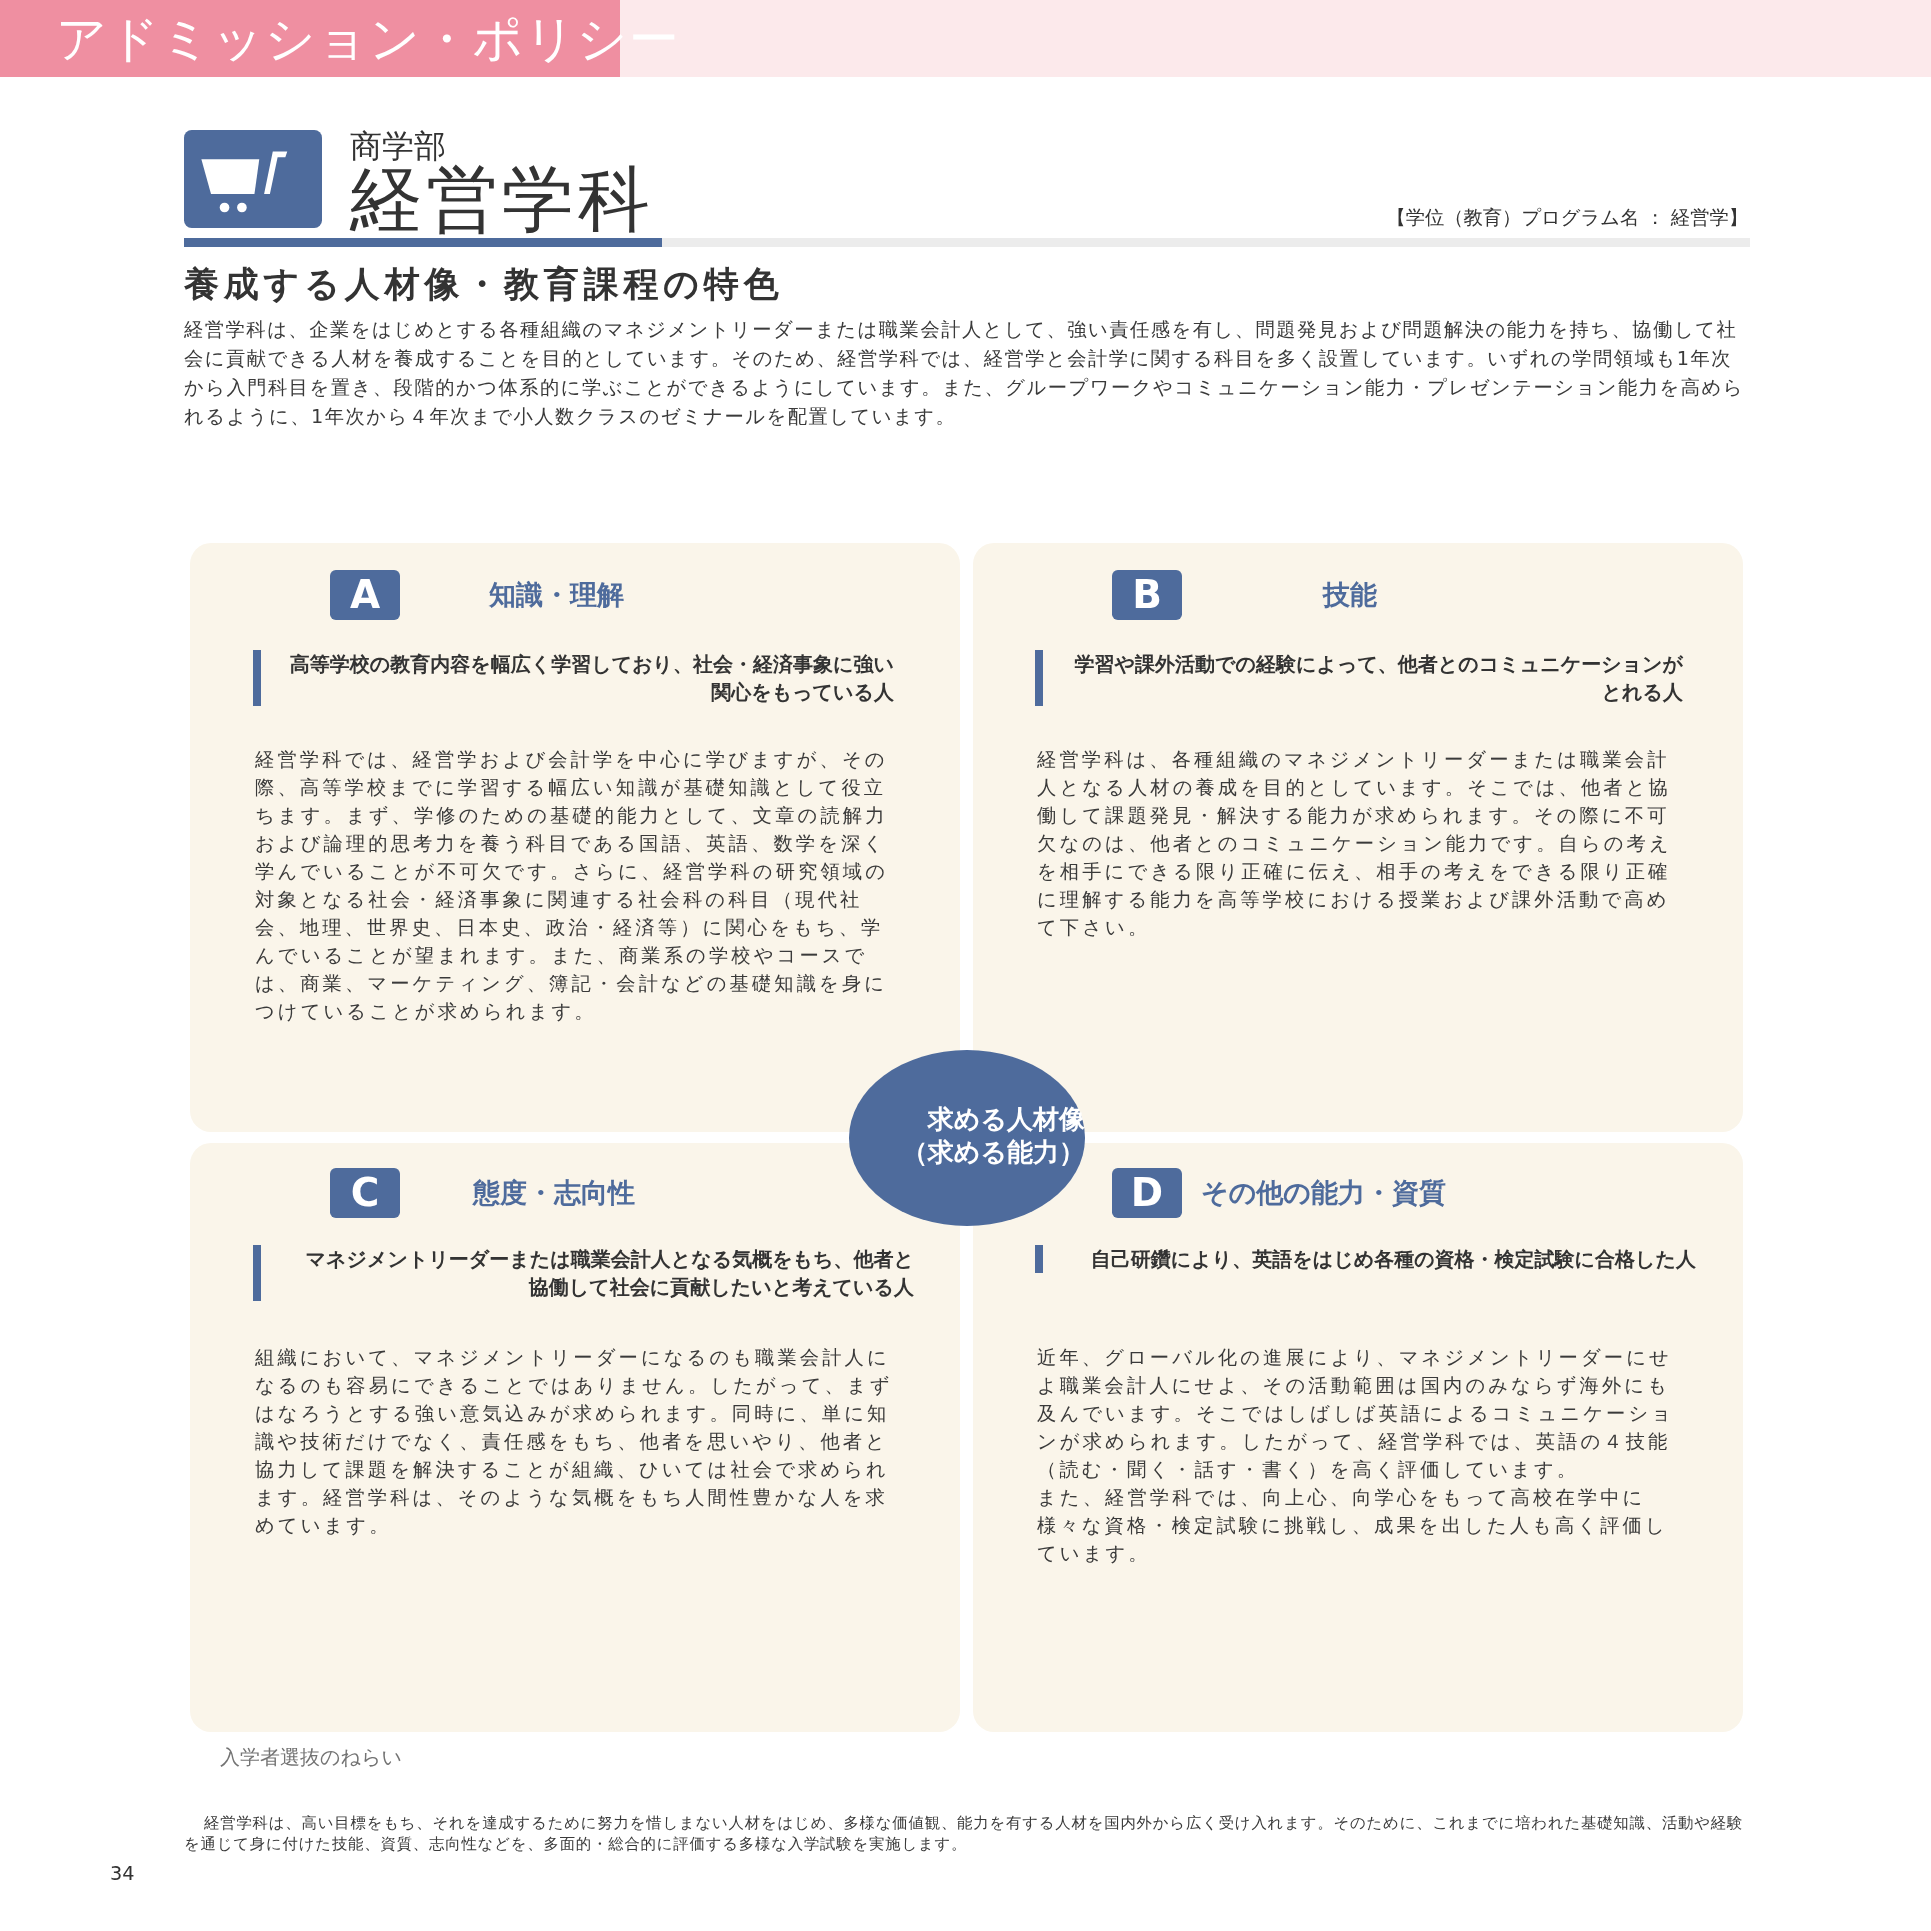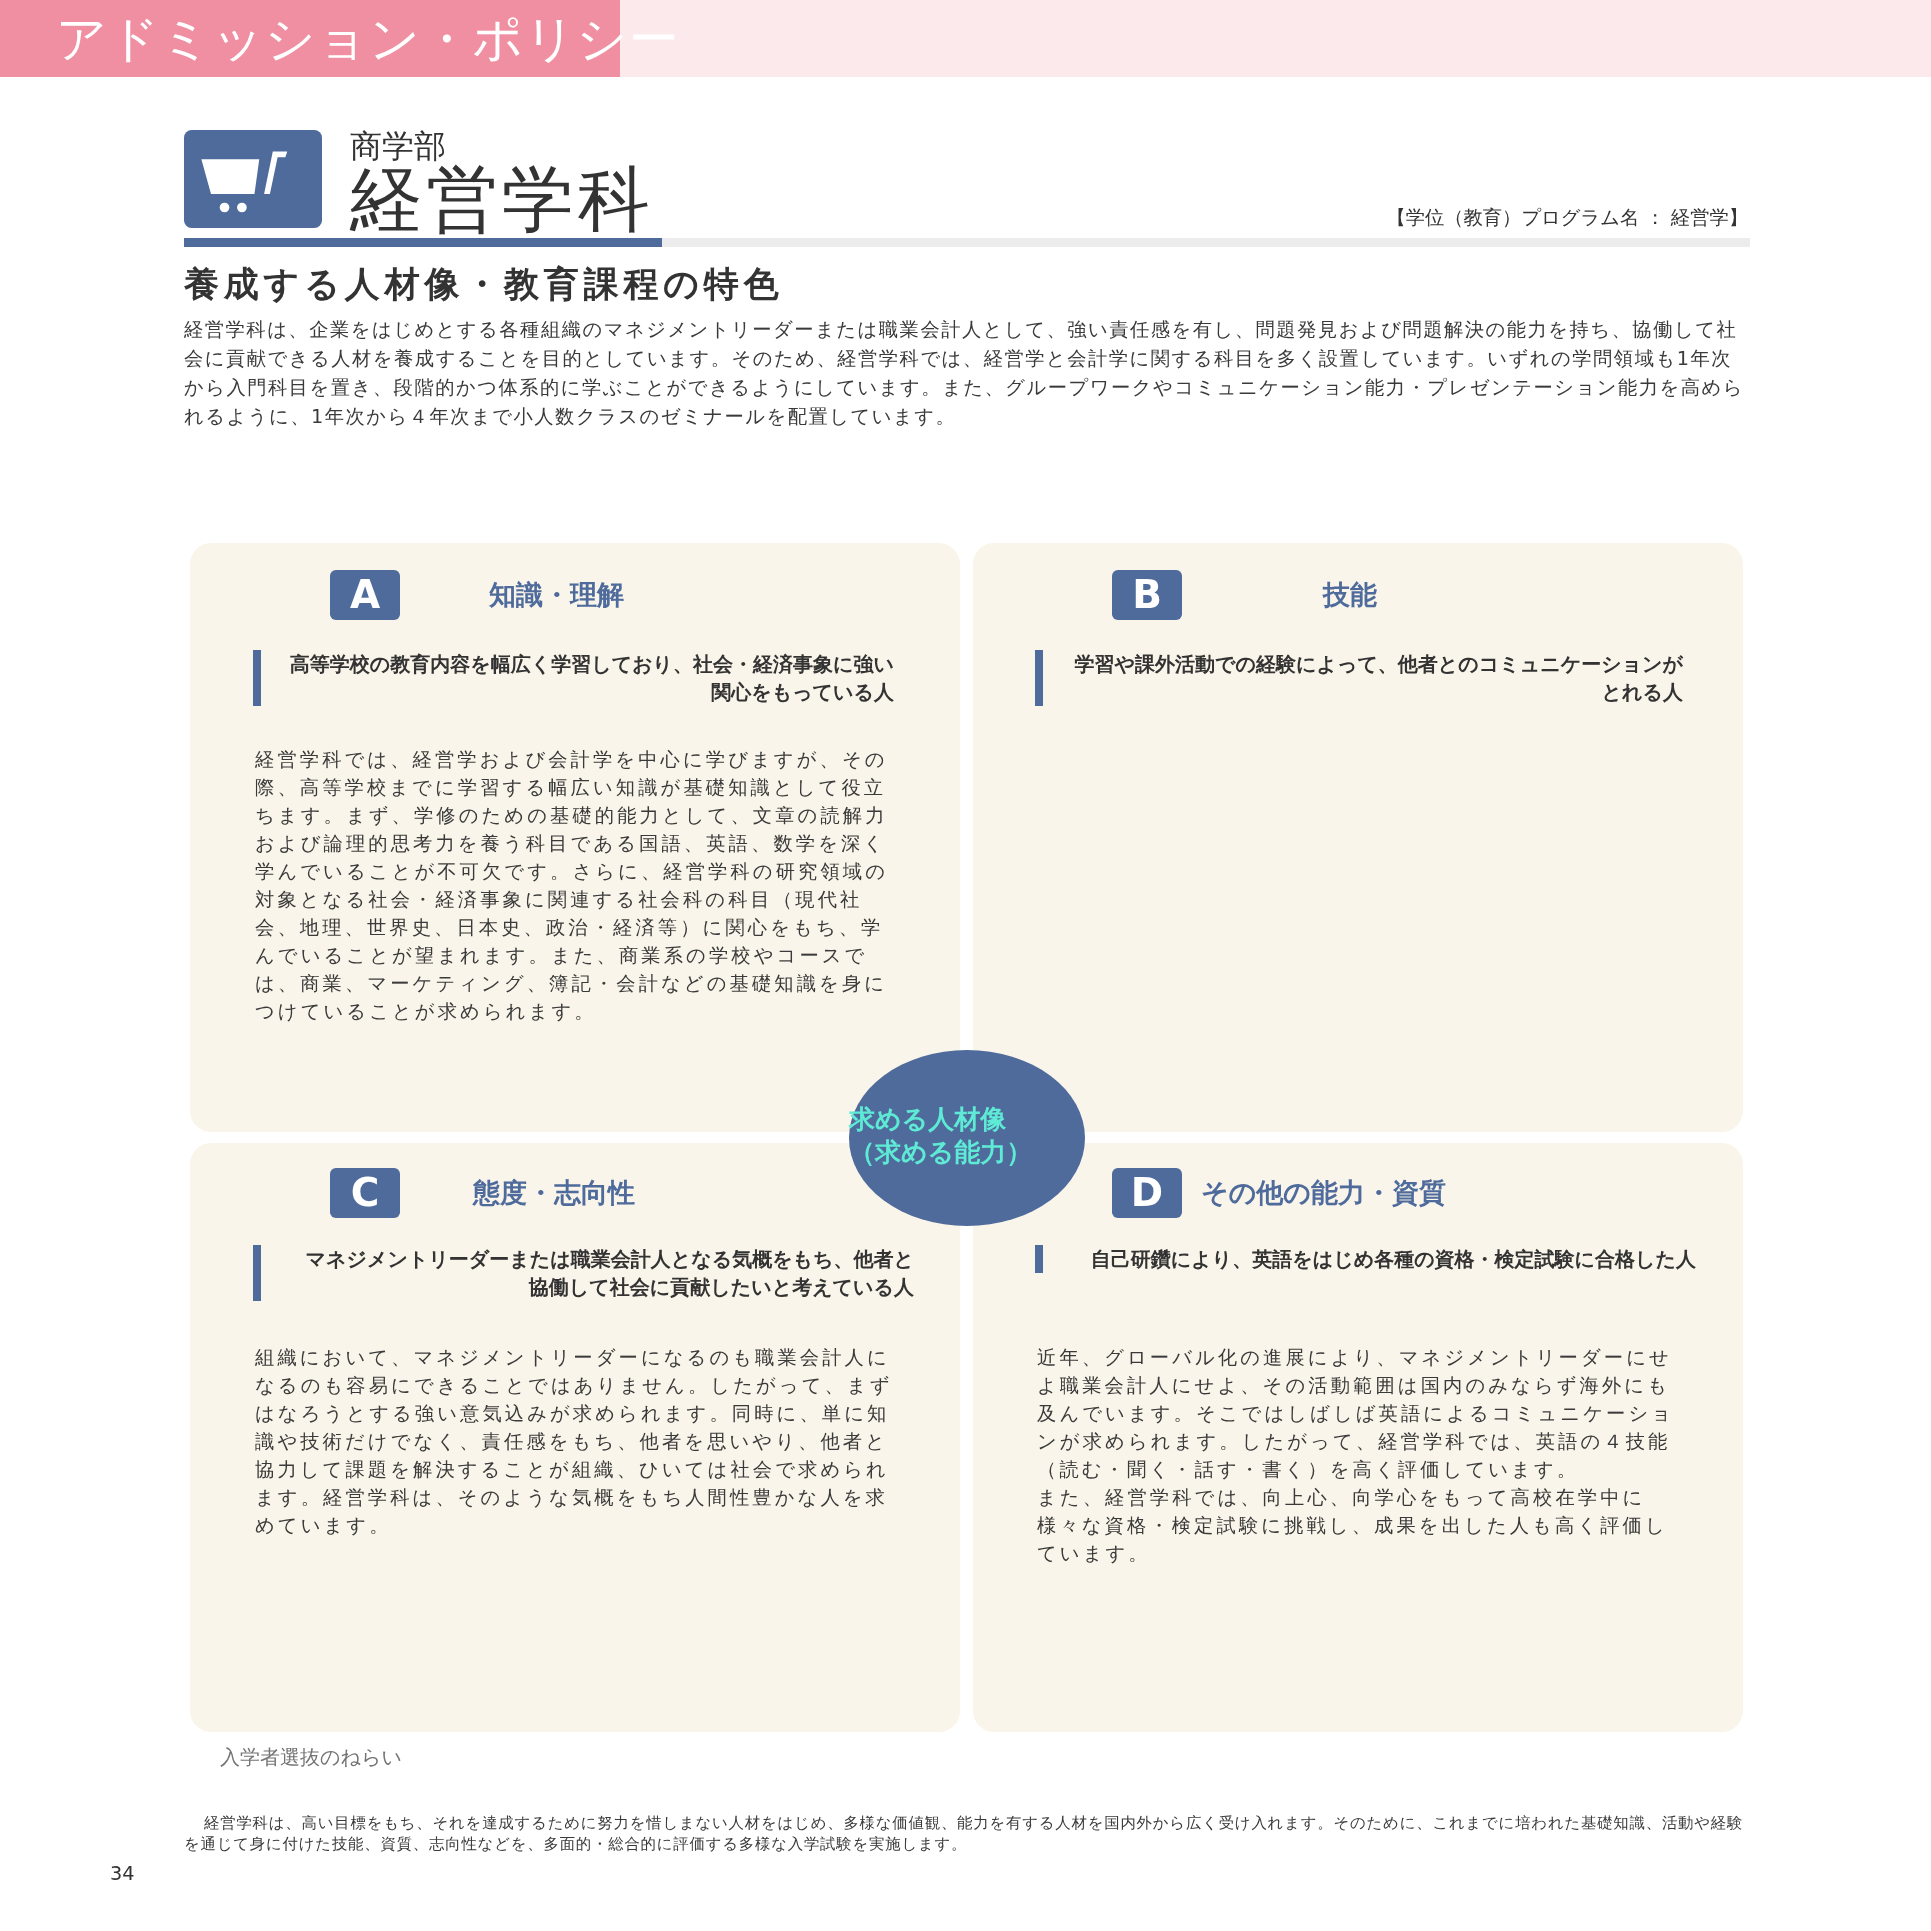--- a/index.html
+++ b/index.html
@@ -64,21 +64,21 @@
     }
     .lead {
       position: absolute; border-left: 8.7px solid #4e6b9c; padding-left: 25px;
       font-size: 20px; line-height: 28px; color: #333; font-weight: bold; text-align: right;
     }
     .body-text {
       position: absolute; font-size: 19.3px; line-height: 28px; color: #3a3a3a; letter-spacing: 3.1px;
     }
     .center-oval {
       position: absolute; left: 849px; top: 1050px; width: 236px; height: 176px; border-radius: 50%;
-      background: #4e6b9c; color: #5eead4; text-align: left; font-weight: bold; font-size: 26px; line-height: 33px;
+      background: #4e6b9c; color: #ffffff; text-align: right; font-weight: bold; font-size: 26px; line-height: 33px;
     }
     .center-oval .inner { position: absolute; left: 0; right: 0; top: 53px; }
     .aim-title {
       position: absolute; left: 184px; top: 1744px; font-size: 20px; font-weight: normal; color: #737373; margin-left: 36px;
     }
     .aim-text {
       position: absolute; left: 184px; top: 1773px; width: 1566px; font-size: 15.4px; line-height: 21px; color: #3a3a3a;
       letter-spacing: 0.8px; text-indent: 1.3em; margin-top: 40px;
     }
     .page-number {
@@ -114,20 +114,21 @@
   <div class="badge" style="left:140px; top:27px;">A</div>
   <div class="card-title" style="left:299px; top:27px;">知識・理解</div>
   <div class="lead" style="left:63px; top:107px; width:608px;">高等学校の教育内容を幅広く学習しており、社会・経済事象に強い関心をもっている人</div>
   <div class="body-text" style="left:65px; top:203px; width:647px;">経営学科では、経営学および会計学を中心に学びますが、その際、高等学校までに学習する幅広い知識が基礎知識として役立ちます。まず、学修のための基礎的能力として、文章の読解力および論理的思考力を養う科目である国語、英語、数学を深く学んでいることが不可欠です。さらに、経営学科の研究領域の対象となる社会・経済事象に関連する社会科の科目（現代社会、地理、世界史、日本史、政治・経済等）に関心をもち、学んでいることが望まれます。また、商業系の学校やコースでは、商業、マーケティング、簿記・会計などの基礎知識を身につけていることが求められます。</div>
 </div>
 
 <div class="card card-b">
   <div class="badge" style="left:139px; top:27px;">B</div>
   <div class="card-title" style="left:350px; top:27px;">技能</div>
   <div class="lead" style="left:62px; top:107px; width:628px;padding-left:12px;">学習や課外活動での経験によって、他者とのコミュニケーションがとれる人</div>
+  <div class="body-text" style="left:64px; top:203px; width:647px;">経営学科は、各種組織のマネジメントリーダーまたは職業会計人となる人材の養成を目的としています。そこでは、他者と協働して課題発見・解決する能力が求められます。その際に不可欠なのは、他者とのコミュニケーション能力です。自らの考えを相手にできる限り正確に伝え、相手の考えをできる限り正確に理解する能力を高等学校における授業および課外活動で高めて下さい。</div>
 </div>
 
 <div class="card card-c">
   <div class="badge" style="left:140px; top:25px;">C</div>
   <div class="card-title" style="left:283px; top:25px;">態度・志向性</div>
   <div class="lead" style="left:63px; top:102px; width:628px;">マネジメントリーダーまたは職業会計人となる気概をもち、他者と協働して社会に貢献したいと考えている人</div>
   <div class="body-text" style="left:65px; top:201px; width:647px;">組織において、マネジメントリーダーになるのも職業会計人になるのも容易にできることではありません。したがって、まずはなろうとする強い意気込みが求められます。同時に、単に知識や技術だけでなく、責任感をもち、他者を思いやり、他者と協力して課題を解決することが組織、ひいては社会で求められます。経営学科は、そのような気概をもち人間性豊かな人を求めています。</div>
 </div>
 
 <div class="card card-d">

